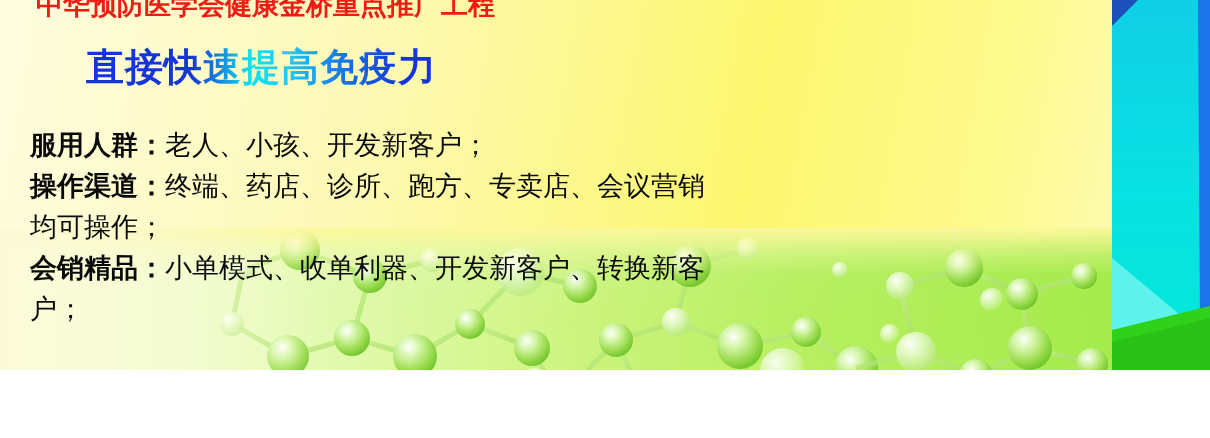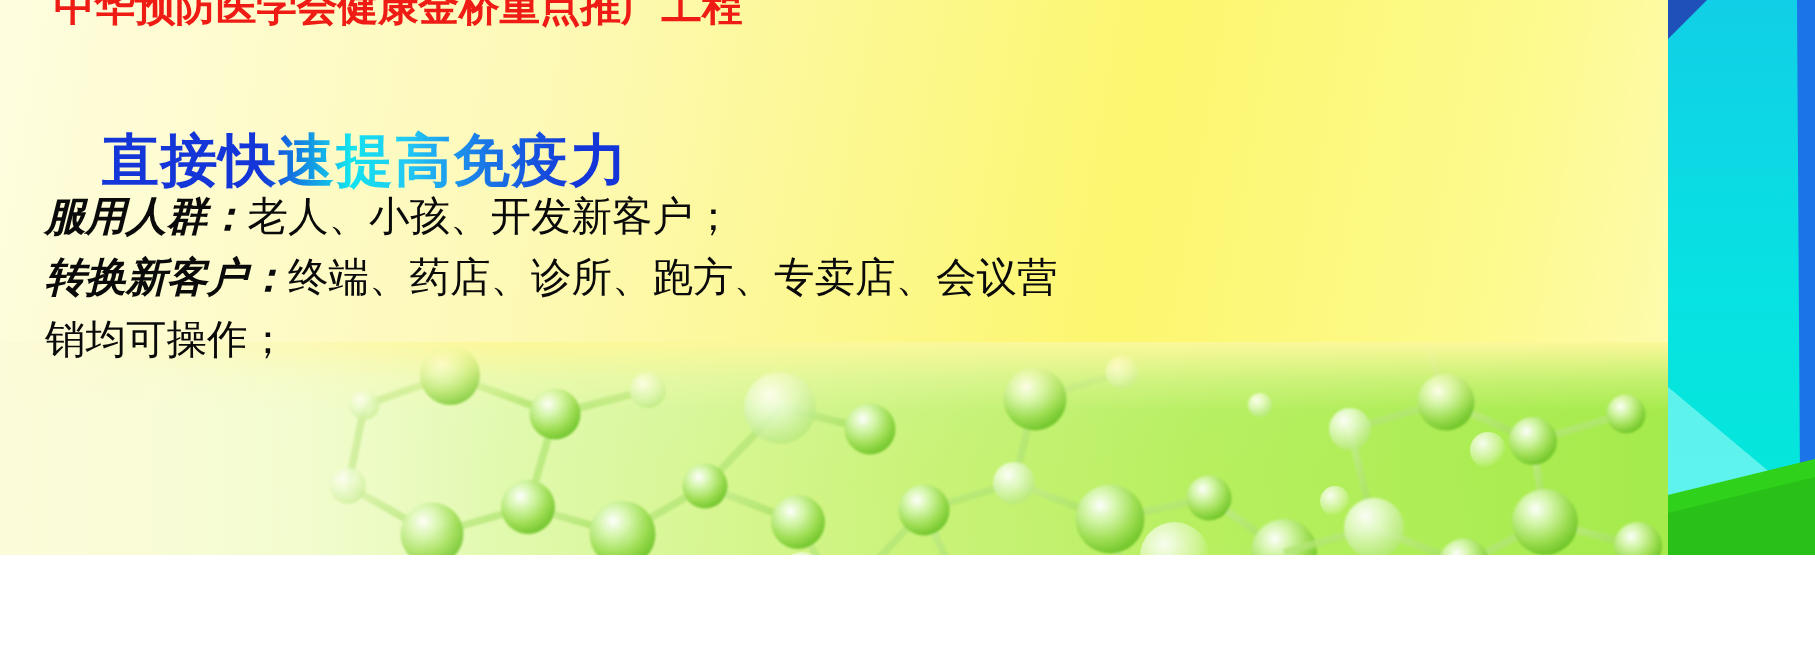--- a/index.html
+++ b/index.html
@@ -82,47 +82,46 @@
     top: -9px;
     font-size: 27px;
     font-weight: bold;
     color: #ee1c15;
     letter-spacing: 0px;
     white-space: nowrap;
     line-height: 1.0;
   }
   .headline-blue {
     position: absolute;
-    left: 68px;
+    left: 86px;
     top: 46px;
     font-size: 38px;
     font-weight: bold;
     letter-spacing: 1px;
     white-space: nowrap;
     line-height: 1.15;
     background-image: linear-gradient(to right, #1436d8 0%, #1436d8 30%, #13e3ee 47%, #21c9f4 58%, #1a7ae8 72%, #1436d8 90%, #1436d8 100%);
     -webkit-background-clip: text;
     background-clip: text;
     color: transparent;
-    margin-top: 40px;
     -webkit-text-fill-color: transparent;
   }
   .body-block {
     position: absolute;
     left: 30px;
     top: 124px;
     width: 680px;
     color: #0a0a0a;
     font-size: 27px;
     line-height: 41px;
     letter-spacing: 0px;
   }
   .body-line { white-space: nowrap; }
   .body-line.wrap { white-space: normal; }
-  .lbl { font-weight: bold; font-style: italic; }
+  .lbl { font-weight: bold; }
 </style>
 </head>
 <body>
 
 <div id="poster">
 
   <div class="bg-base"></div>
   <div class="bg-yellow-sheen"></div>
 
   <div class="mol-band">
@@ -284,17 +283,20 @@
 
   <div class="headline-red">中华预防医学会健康金桥重点推广工程</div>
 
   <div class="headline-blue">直接快速提高免疫力</div>
 
   <div class="body-block">
     <div class="body-line">
       <span class="lbl">服用人群：</span><span>老人、小孩、开发新客户；</span>
     </div>
     <div class="body-line wrap">
-      <span class="lbl">转换新客户：</span><span>终端、药店、诊所、跑方、专卖店、会议营销均可操作；</span>
+      <span class="lbl">操作渠道：</span><span>终端、药店、诊所、跑方、专卖店、会议营销均可操作；</span>
+    </div>
+    <div class="body-line wrap">
+      <span class="lbl">会销精品：</span><span>小单模式、收单利器、开发新客户、转换新客户；</span>
     </div>
   </div>
 
 </div>
 
 </body></html>

